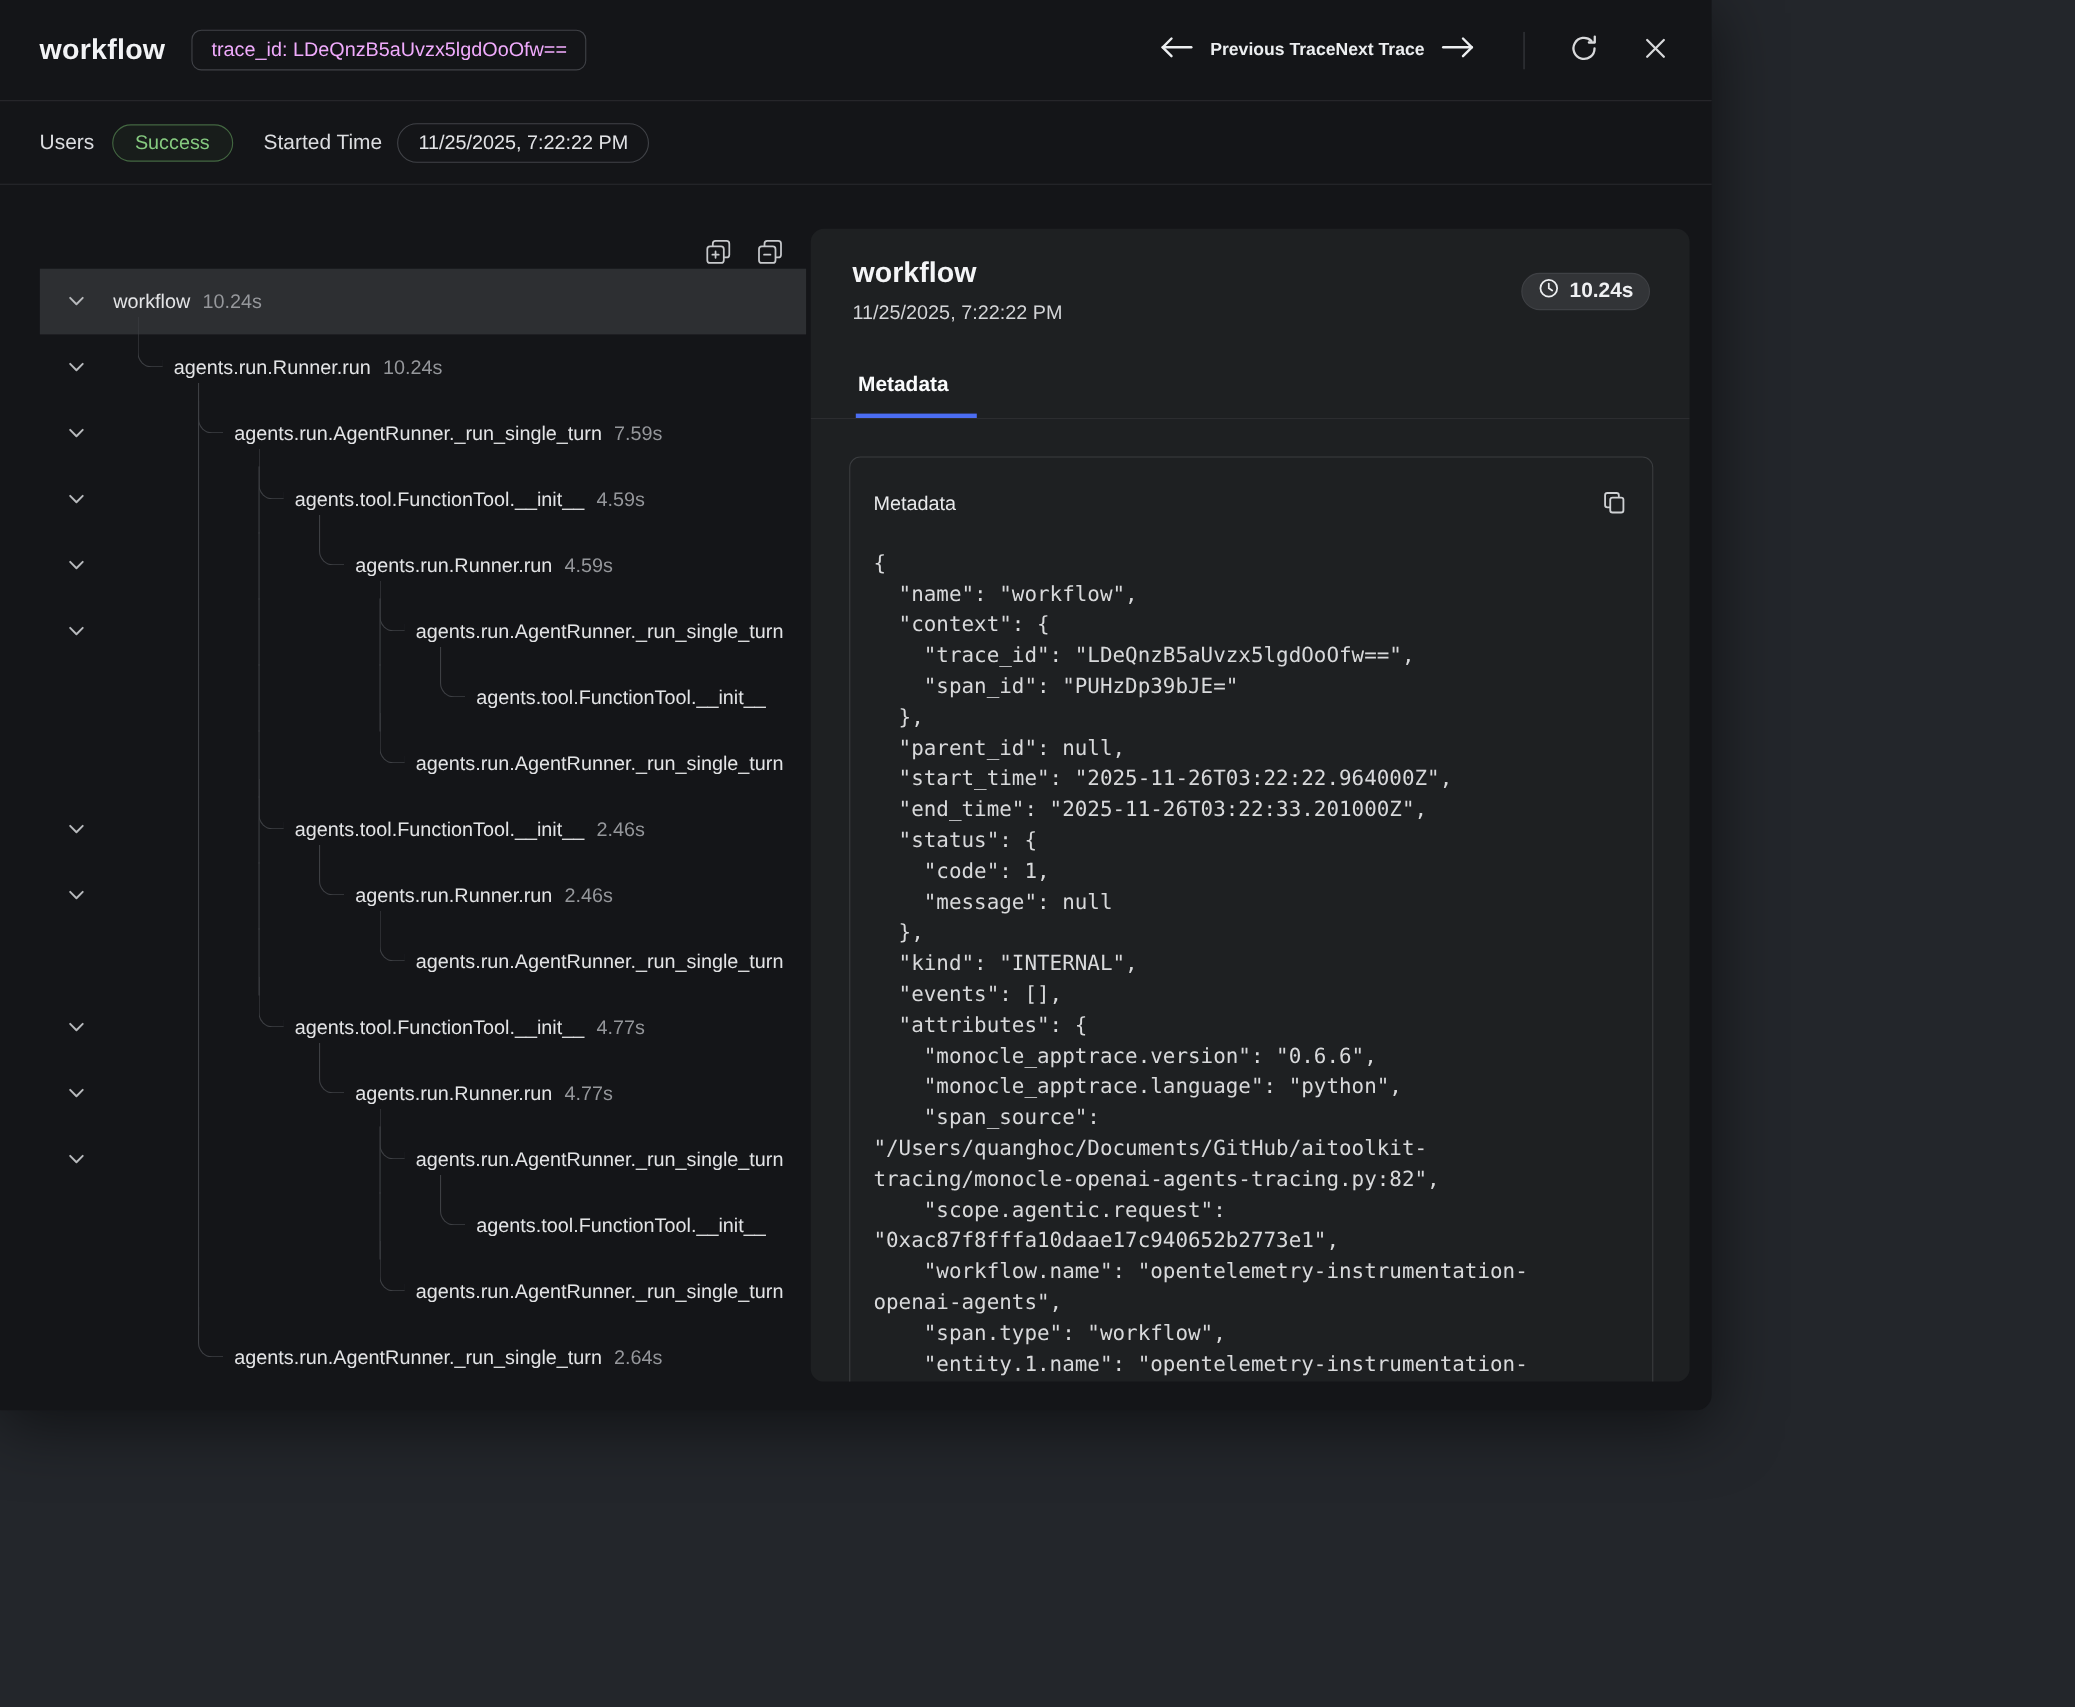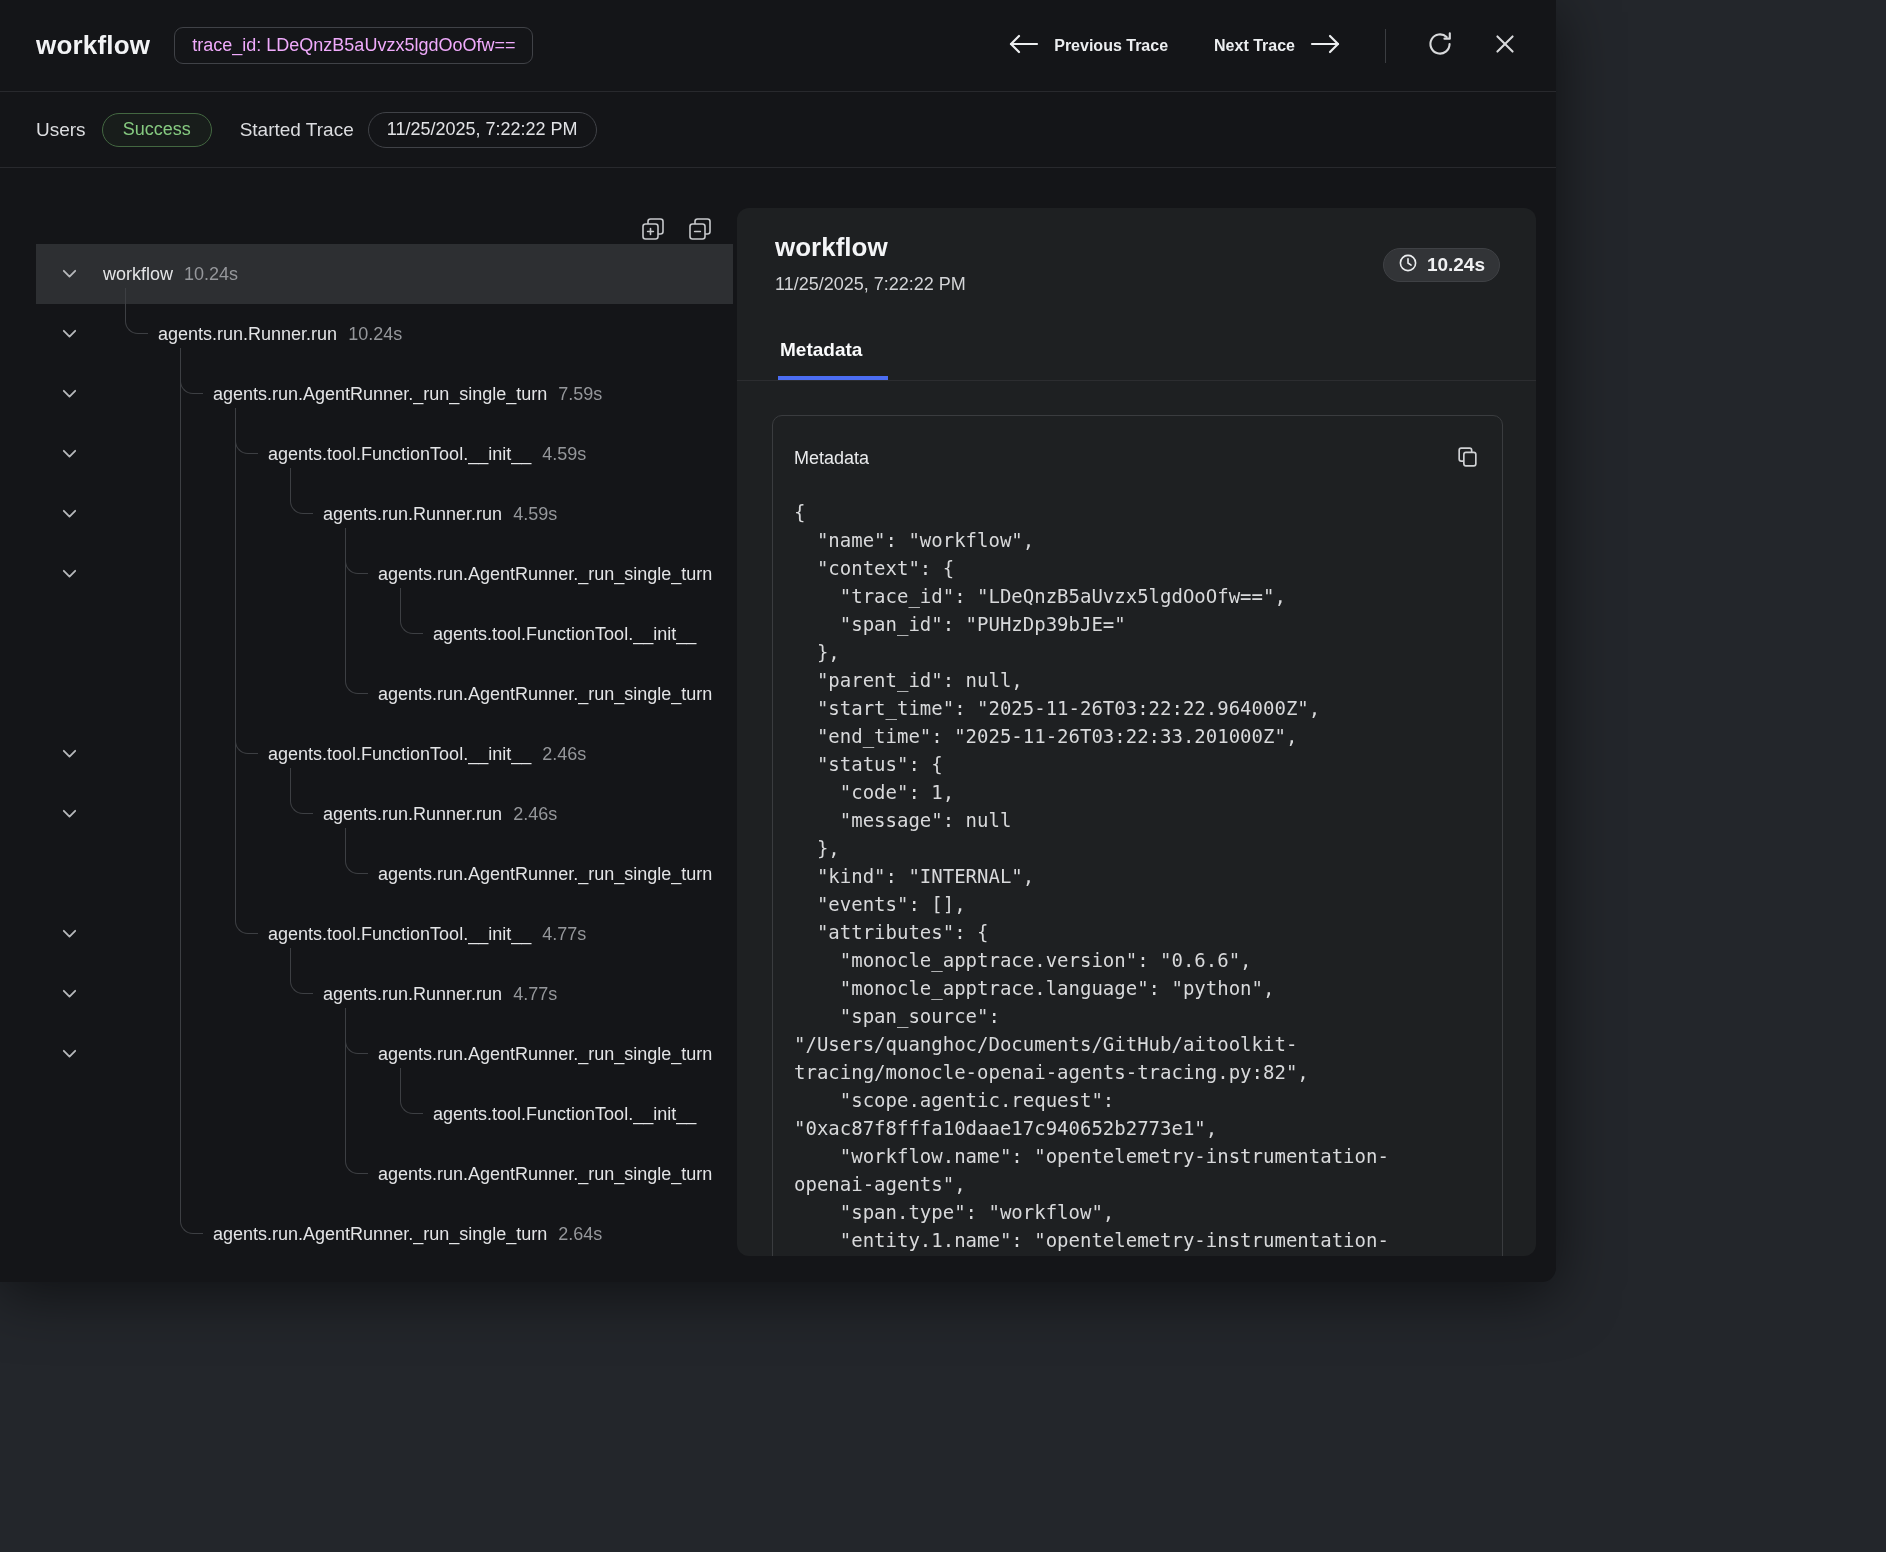--- a/index.html
+++ b/index.html
@@ -27,21 +27,21 @@
     height:37px; display:flex; align-items:center; padding:0 17px;
     border:1.5px solid #404247; border-radius:9px;
     font-size:18px; color:#f0abfc; white-space:nowrap;
   }
   .h-right { display:flex; align-items:center; }
   .nav-btn {
     background:none; border:none; cursor:pointer;
     display:flex; align-items:center; gap:15px;
     font-family:inherit; font-size:16px; font-weight:600; color:#eceef0;
   }
-  .nav-btn + .nav-btn { margin-left:46px; }
+  .nav-btn + .nav-btn { }
   .vdivider { width:1px; height:34px; background:#3b3d41; margin:0 36px 0 44px; }
   .icon-btn {
     background:none; border:none; cursor:pointer; display:flex;
     align-items:center; justify-content:center; padding:4px;
   }
   .icon-btn + .icon-btn { margin-left:30px; }
   
   .status-bar {
     position:absolute; left:0; top:92px; width:1556px; height:76px;
     display:flex; align-items:center; padding-left:36px;
@@ -175,21 +175,21 @@
                 <path d="M19 5 L5 19"></path>
               </svg>
           </span>
         </button>
       </div>
     </header>
 
     <div class="status-bar">
       <span>Users</span>
       <span class="badge-success">Success</span>
-      <span class="started-label">Started Trace</span>
+      <span class="started-label">Started Time</span>
       <span class="time-pill">11/25/2025, 7:22:22 PM</span>
     </div>
 
     <div class="tree-toolbar">
       <button class="icon-btn" style="margin:0;padding:0">
         <span>
           <svg width="24" height="24" viewBox="0 0 24 24" fill="none" stroke="#c7c9cc" stroke-width="1.6" stroke-linejoin="round">
             <rect x="7" y="2" width="15" height="15" rx="2.5"></rect>
             <rect x="2" y="7" width="15" height="15" rx="2.5" fill="#141518"></rect>
             <path d="M6.6 14.5 h5.8 M9.5 11.6 v5.8" stroke-linecap="round"></path>

